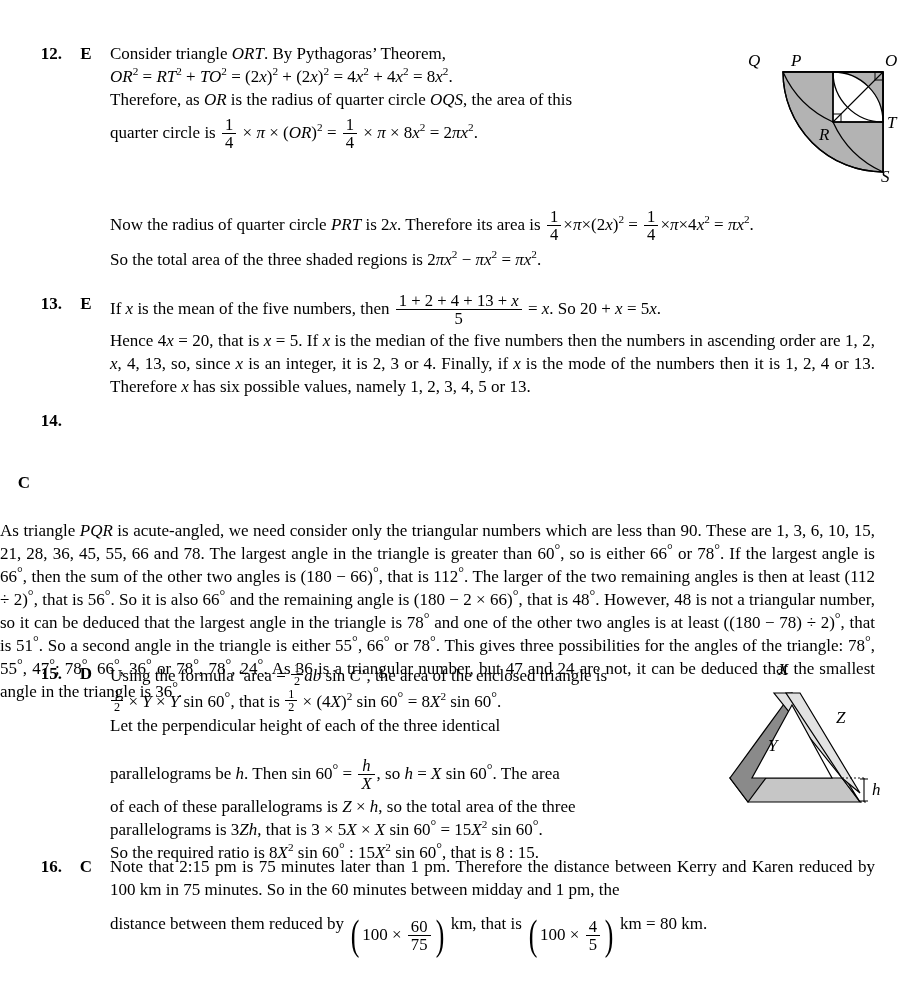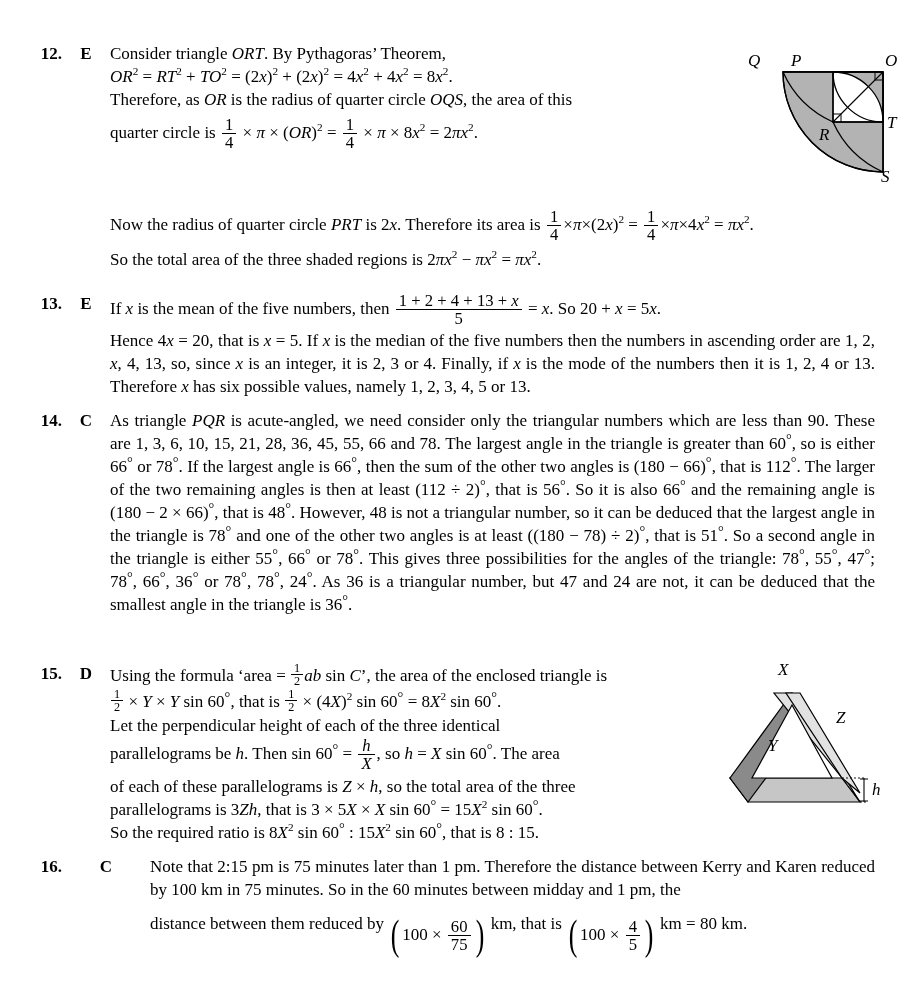--- a/index.html
+++ b/index.html
@@ -166,36 +166,36 @@
 
   <div class="sol" style="top:292px;">
     <div class="num">13.</div>
     <div class="ans">E</div>
     <div class="body">
       <p style="line-height:29px;">If <i>x</i> is the mean of the five numbers, then <span class="frac big"><span class="n">1 + 2 + 4 + 13 + <i>x</i></span><span class="d">5</span></span> = <i>x</i>. So 20 + <i>x</i> = 5<i>x</i>.</p>
       <p class="just" style="margin-top:2px;">Hence 4<i>x</i> = 20, that is <i>x</i> = 5. If <i>x</i> is the median of the five numbers then the numbers in ascending order are 1, 2, <i>x</i>, 4, 13, so, since <i>x</i> is an integer, it is 2, 3 or 4. Finally, if <i>x</i> is the mode of the numbers then it is 1, 2, 4 or 13. Therefore <i>x</i> has six possible values, namely 1, 2, 3, 4, 5 or 13.</p>
     </div>
   </div>
 
-  <div class="sol" style="top:409px;">
+  <div class="sol" style="top:409px;flex-direction:column;">
     <div class="num">14.</div>
     <div class="ans">C</div>
     <div class="body just">
       <p>As triangle <i>PQR</i> is acute-angled, we need consider only the triangular numbers which are less than 90. These are 1, 3, 6, 10, 15, 21, 28, 36, 45, 55, 66 and 78. The largest angle in the triangle is greater than 60<span class="deg">°</span>, so is either 66<span class="deg">°</span> or 78<span class="deg">°</span>. If the largest angle is 66<span class="deg">°</span>, then the sum of the other two angles is (180 − 66)<span class="deg">°</span>, that is 112<span class="deg">°</span>. The larger of the two remaining angles is then at least (112 ÷ 2)<span class="deg">°</span>, that is 56<span class="deg">°</span>. So it is also 66<span class="deg">°</span> and the remaining angle is (180 − 2 × 66)<span class="deg">°</span>, that is 48<span class="deg">°</span>. However, 48 is not a triangular number, so it can be deduced that the largest angle in the triangle is 78<span class="deg">°</span> and one of the other two angles is at least ((180 − 78) ÷ 2)<span class="deg">°</span>, that is 51<span class="deg">°</span>. So a second angle in the triangle is either 55<span class="deg">°</span>, 66<span class="deg">°</span> or 78<span class="deg">°</span>. This gives three possibilities for the angles of the triangle: 78<span class="deg">°</span>, 55<span class="deg">°</span>, 47<span class="deg">°</span>; 78<span class="deg">°</span>, 66<span class="deg">°</span>, 36<span class="deg">°</span> or 78<span class="deg">°</span>, 78<span class="deg">°</span>, 24<span class="deg">°</span>. As 36 is a triangular number, but 47 and 24 are not, it can be deduced that the smallest angle in the triangle is 36<span class="deg">°</span>.</p>
     </div>
   </div>
 
   <div class="sol" style="top:662px;">
     <div class="num">15.</div>
     <div class="ans">D</div>
     <div class="body narrow2">
       <p>Using the formula ‘area = <span class="frac sm"><span class="n">1</span><span class="d">2</span></span><i>ab</i> sin <i>C</i>’, the area of the enclosed triangle is</p>
       <p><span class="frac sm"><span class="n">1</span><span class="d">2</span></span> × <i>Y</i> × <i>Y</i> sin 60<span class="deg">°</span>, that is <span class="frac sm"><span class="n">1</span><span class="d">2</span></span> × (4<i>X</i>)<sup>2</sup> sin 60<span class="deg">°</span> = 8<i>X</i><sup>2</sup> sin 60<span class="deg">°</span>.</p>
       <p>Let the perpendicular height of each of the three identical</p>
-      <p style="margin-top:0;line-height:27px;">parallelograms be <i>h</i>. Then sin 60<span class="deg">°</span> = <span class="frac"><span class="n"><i>h</i></span><span class="d"><i>X</i></span></span>, so <i>h</i> = <i>X</i> sin 60<span class="deg">°</span>. The area</p>
+      <p style="margin-top:20px;line-height:27px;">parallelograms be <i>h</i>. Then sin 60<span class="deg">°</span> = <span class="frac"><span class="n"><i>h</i></span><span class="d"><i>X</i></span></span>, so <i>h</i> = <i>X</i> sin 60<span class="deg">°</span>. The area</p>
       <p style="margin-top:3px;">of each of these parallelograms is <i>Z</i> × <i>h</i>, so the total area of the three</p>
       <p>parallelograms is 3<i>Zh</i>, that is 3 × 5<i>X</i> × <i>X</i> sin 60<span class="deg">°</span> = 15<i>X</i><sup>2</sup> sin 60<span class="deg">°</span>.</p>
       <p>So the required ratio is 8<i>X</i><sup>2</sup> sin 60<span class="deg">°</span> : 15<i>X</i><sup>2</sup> sin 60<span class="deg">°</span>, that is 8 : 15.</p>
     </div>
   </div>
 
   <div class="fig" style="left:712px;top:665px;width:185px;height:150px;">
     <svg width="185" height="150" viewBox="0 0 185 150">
 
       <polygon points="18,113 130,113 148,137 36,137" fill="#c6c6c6" stroke="#000" stroke-width="1.2"></polygon>
@@ -212,21 +212,21 @@
       <path d="M 148 114 L 156 114 M 148 136 L 156 136" stroke="#000" stroke-width="1.1"></path>
       <line x1="130" y1="113" x2="152" y2="113" stroke="#000" stroke-width="0.9" stroke-dasharray="2,2"></line>
       <line x1="148" y1="137" x2="156" y2="137" stroke="#000" stroke-width="0.9" stroke-dasharray="2,2"></line>
     </svg>
     <div class="figlabel" style="left:66px;top:-4px;">X</div>
     <div class="figlabel" style="left:124px;top:44px;">Z</div>
     <div class="figlabel" style="left:56px;top:72px;">Y</div>
     <div class="figlabel" style="left:160px;top:116px;">h</div>
   </div>
 
-  <div class="sol" style="top:855px;gap:20px;">
+  <div class="sol" style="top:855px;">
     <div class="num">16.</div>
     <div class="ans">C</div>
     <div class="body">
       <p class="just">Note that 2:15 pm is 75 minutes later than 1 pm. Therefore the distance between Kerry and Karen reduced by 100 km in 75 minutes. So in the 60 minutes between midday and 1 pm, the</p>
       <p style="margin-top:8px;line-height:30px;">distance between them reduced by <span class="bigpar"><span class="par">(</span><span class="inner">100 × <span class="frac"><span class="n">60</span><span class="d">75</span></span></span><span class="par">)</span></span> km, that is <span class="bigpar"><span class="par">(</span><span class="inner">100 × <span class="frac"><span class="n">4</span><span class="d">5</span></span></span><span class="par">)</span></span> km = 80 km.</p>
     </div>
   </div>
 
 </div>
 

